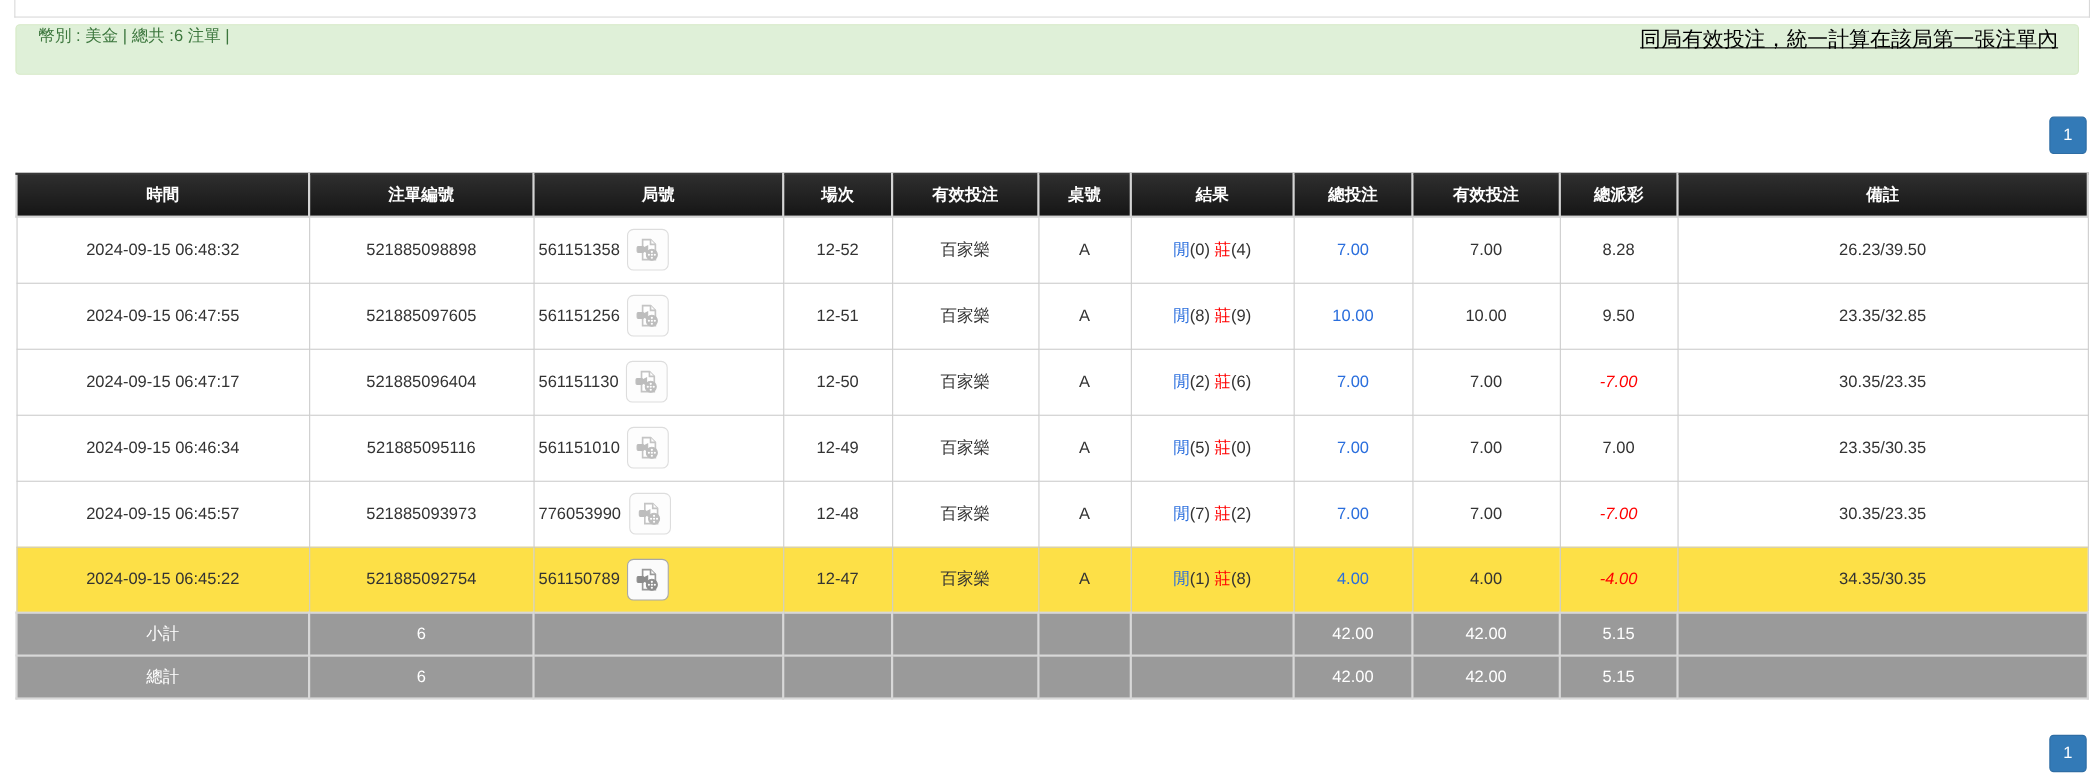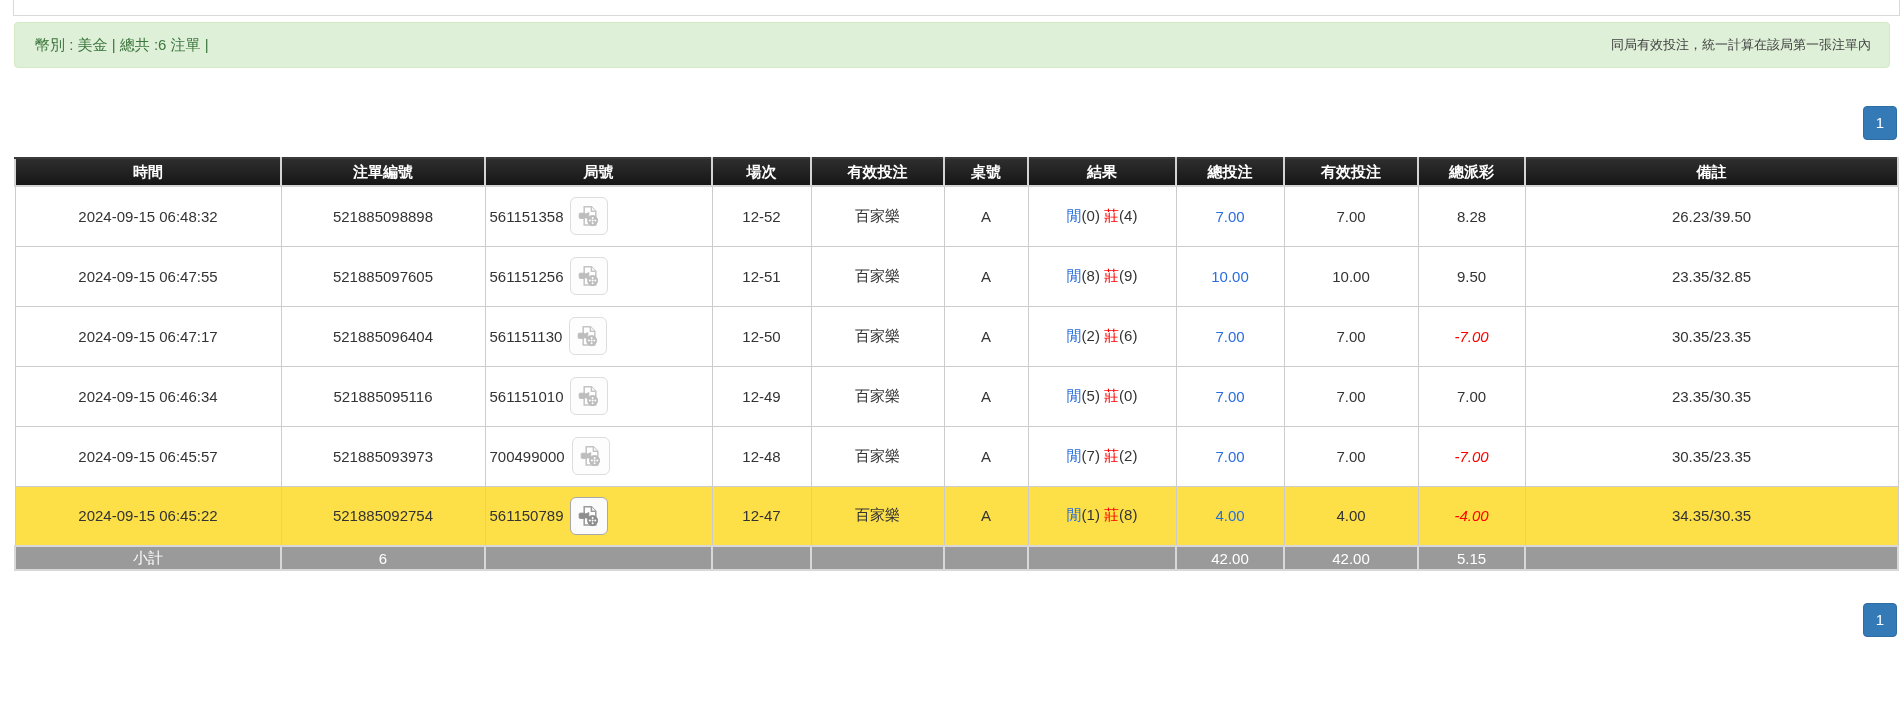--- a/index.html
+++ b/index.html
@@ -19,26 +19,25 @@
     border-bottom: 1px solid #d9d9d9;
     background: #fff;
   }
   .alert-success {
     margin: 6px 13px 0 14px;
     height: 46px;
     background: #dff0d8;
     border: 1px solid #d6e9c6;
     border-radius: 4px;
     display: flex;
-    align-items: center;
     justify-content: space-between;
     padding: 0 18px 0 20px;
   }
   .alert-left { color: #3c763d; font-size: 15px; }
-  .alert-right { color: #404040; font-size: 13px; }
+  .alert-right { color: #000000; font-size: 19px; text-decoration: underline; }
   .pager {
     text-align: right;
     padding-right: 6px;
   }
   .pager-top { margin-top: 38px; }
   .pager-bottom { margin-top: 32px; }
   .page-btn {
     display: inline-block;
     min-width: 34px;
     padding: 7px 12px;
@@ -56,21 +55,21 @@
     table-layout: fixed;
     width: 1883px;
     margin: 17px 6px 0 14px;
     font-size: 15px;
     color: #333;
   }
   table.records th {
     background: linear-gradient(180deg, #2e2e2e 0%, #161616 100%);
     color: #fff;
     font-weight: bold;
-    height: 28px;
+    height: 39px;
     border: 2px solid #d4d4d4;
     border-top-color: #3a3a3a;
     text-align: center;
     padding: 0 4px;
   }
   table.records td {
     border: 1px solid #ccc;
     height: 60px;
     text-align: center;
     vertical-align: middle;
@@ -78,21 +77,21 @@
     background: #fff;
   }
   tr.highlight td { background: #fde047; }
   td.blue, span.blue { color: #2a6edd; }
   td.neg, span.neg { color: #ff0000; font-style: italic; }
   span.banker { color: #ff0000; }
   span.player { color: #2a6edd; }
   tr.summary td {
     background: #9a9a9a;
     color: #fff;
-    height: 24px;
+    height: 39px;
     border: 2px solid #d8d8d8;
     font-size: 15px;
   }
   .round-cell {
     display: flex;
     align-items: center;
     gap: 7px;
   }
   .video-btn {
     width: 38px; height: 38px;
@@ -295,21 +294,21 @@
     <td>7.00</td>
     <td>7.00</td>
     <td>23.35/30.35</td>
   </tr>
 
   <tr>
     <td>2024-09-15 06:45:57</td>
     <td>521885093973</td>
     <td>
       <span class="round-cell">
-        <span>700499000</span>
+        <span>776053990</span>
         <button class="video-btn">
           <svg width="24" height="24" viewBox="0 0 24 24">
             <path class="vb-page" d="M7.2 2.8 h7.2 l4.4 4.4 V21 H7.2 Z" stroke-width="1.5" fill="#fff"></path>
             <path class="vb-page" d="M14.4 2.8 v4.4 h4.4" fill="none" stroke-width="1.5"></path>
             <rect class="vb-glyph" x="2.2" y="9.2" width="6.2" height="5.2" rx="1"></rect>
             <path class="vb-glyph" d="M8.4 10.2 l3.4 -1.6 v6.4 l-3.4 -1.6 Z"></path>
             <circle class="vb-glyph" cx="15.6" cy="16.6" r="5"></circle>
             <circle cx="15.6" cy="16.6" r="1" fill="#fff" stroke="none"></circle>
             <circle cx="15.6" cy="13.9" r="1" fill="#fff" stroke="none"></circle>
             <circle cx="15.6" cy="19.3" r="1" fill="#fff" stroke="none"></circle>
@@ -374,18 +373,31 @@
     <td></td>
     <td></td>
     <td></td>
     <td></td>
     <td>42.00</td>
     <td>42.00</td>
     <td>5.15</td>
     <td></td>
   </tr>
 
+  <tr class="summary">
+    <td>總計</td>
+    <td>6</td>
+    <td></td>
+    <td></td>
+    <td></td>
+    <td></td>
+    <td></td>
+    <td>42.00</td>
+    <td>42.00</td>
+    <td>5.15</td>
+    <td></td>
+  </tr>
 </tbody>
 </table>
 
 <div class="pager pager-bottom">
   <span class="page-btn">1</span>
 </div>
 
 </body></html>

